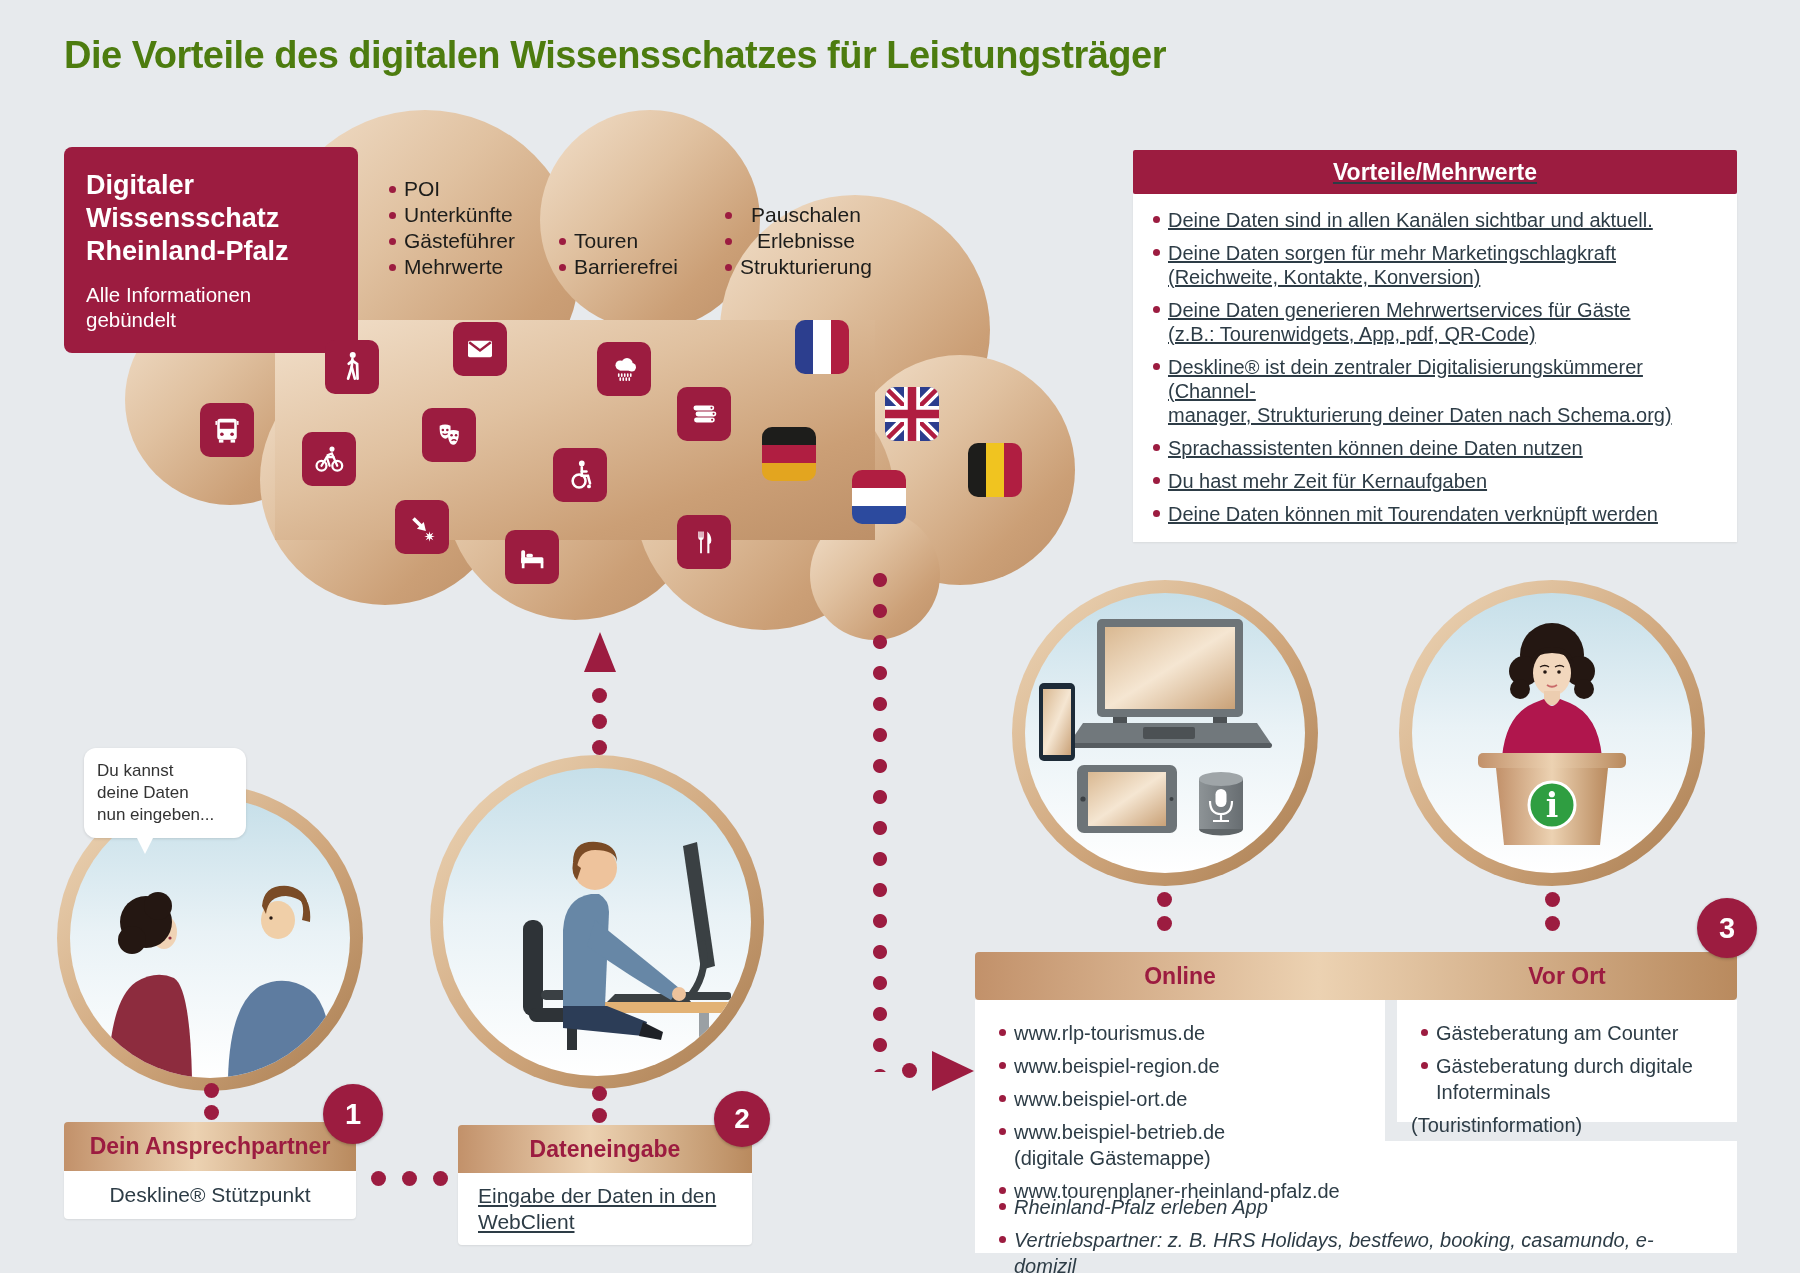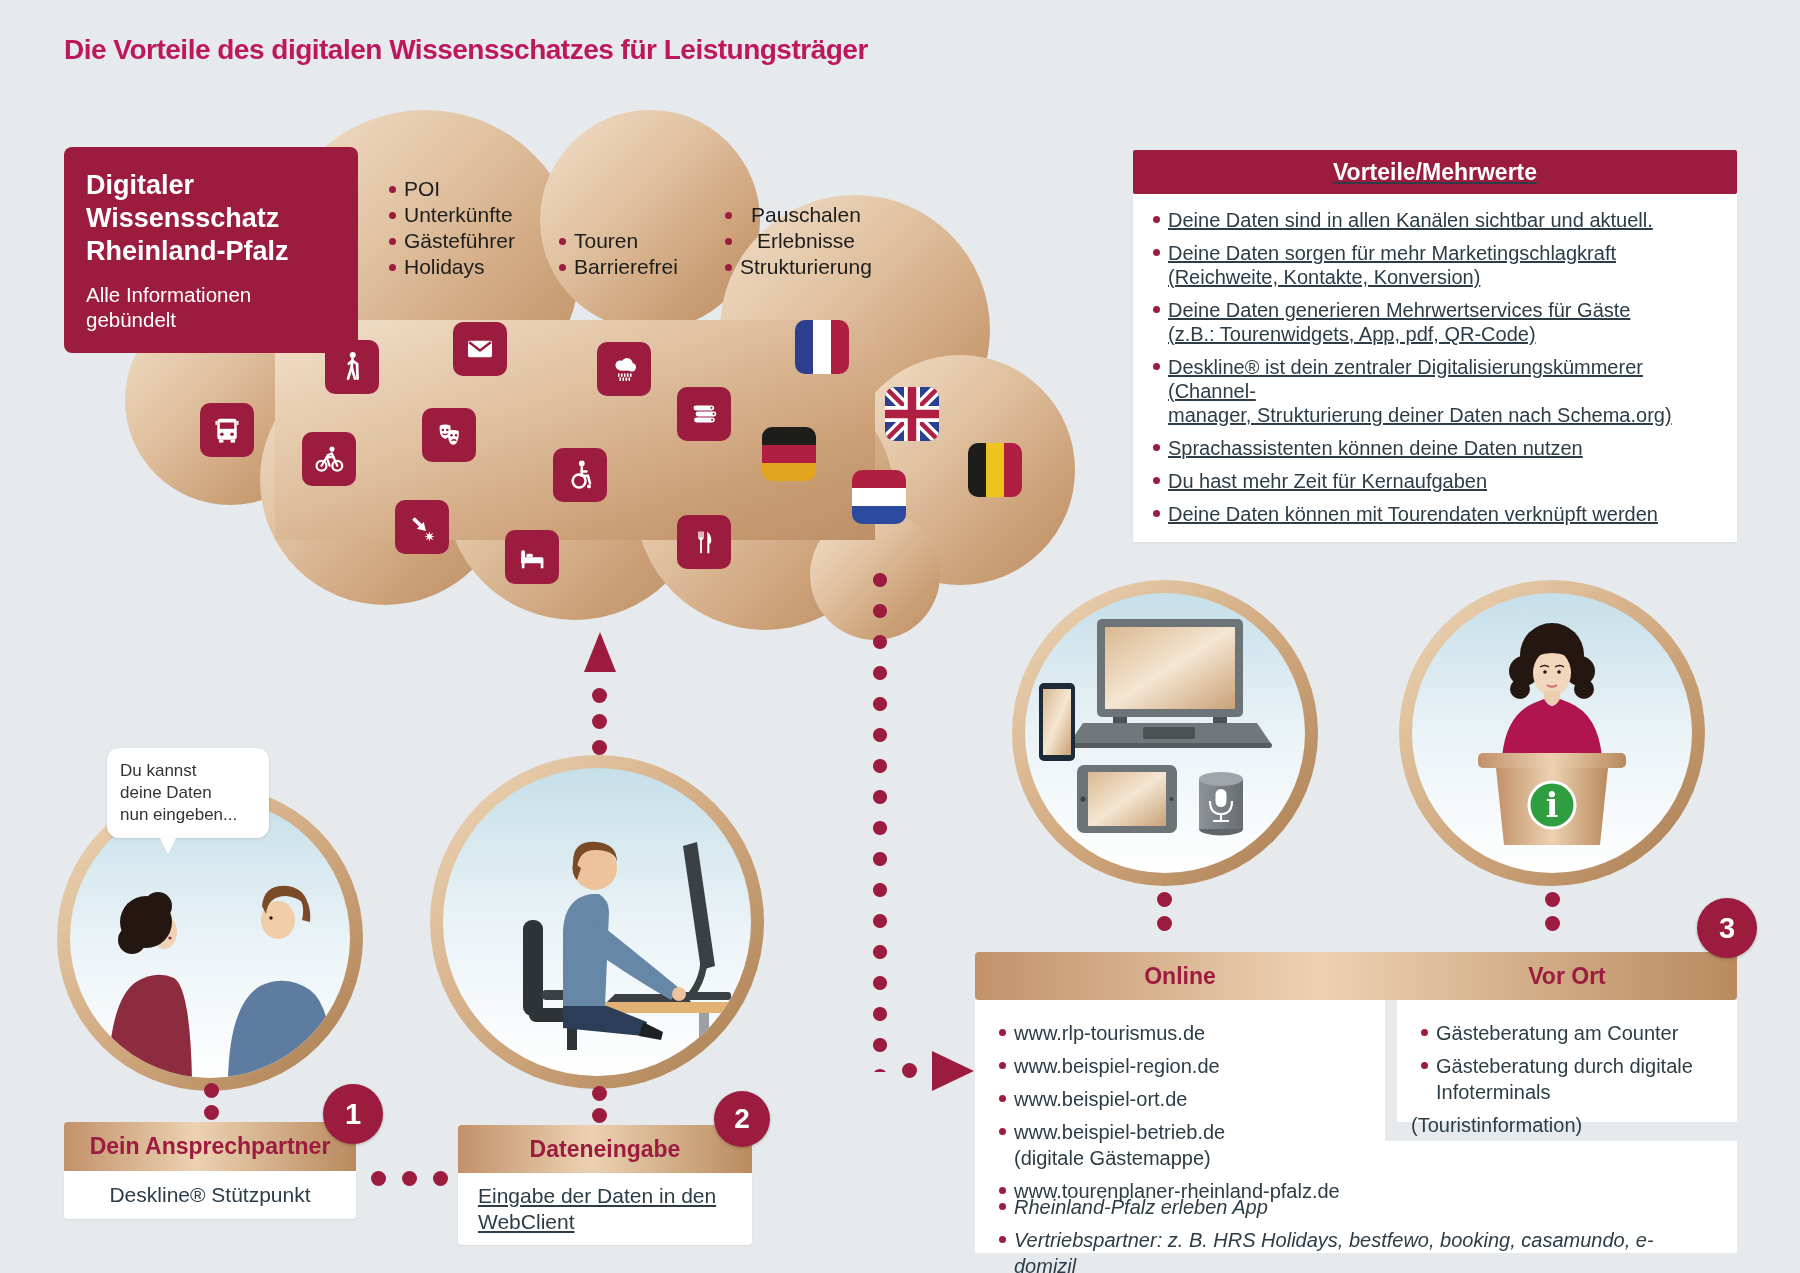--- a/index.html
+++ b/index.html
@@ -1,20 +1,20 @@
 <!DOCTYPE html>
 <html><head>
 <meta charset="utf-8">
 <style>
   html,body{margin:0;padding:0;background:#dfe3e6;}
   #canvas{position:relative;width:1800px;height:1273px;background:#e7eaed;overflow:hidden;
           font-family:"Liberation Sans",sans-serif;color:#2d3c46;}
   .abs{position:absolute;}
   
-  .main-title{left:64px;top:34px;font-size:28px;font-weight:bold;color:#be185d;letter-spacing:-0.5px;}
+  .main-title{left:64px;top:34px;font-size:38px;font-weight:bold;color:#4d7c0f;letter-spacing:-0.5px;}
   
   .kbox{left:64px;top:147px;width:250px;background:#9c1c40;border-radius:8px;color:#fff;
         padding:22px 22px 20px 22px;z-index:4;}
   .kbox .kb-title{font-size:27px;font-weight:bold;line-height:1.22;white-space:pre-line;}
   .kbox .kb-sub{font-size:20.5px;margin-top:14px;line-height:1.25;white-space:pre-line;}
   
   .cloud-svg{left:125px;top:100px;z-index:1;}
   .cloud-list{z-index:5;font-size:21px;color:#1d1d1b;line-height:26px;}
   .cloud-list div{position:relative;padding-left:16px;margin:0;}
   .cloud-list div::before{content:"";position:absolute;left:1px;top:10px;width:7px;height:7px;
@@ -36,21 +36,21 @@
   ul.blist li::before{content:"";position:absolute;left:2px;top:8px;width:7px;height:7px;
         border-radius:50%;background:#9c1c40;}
   
   .ring{border-radius:50%;background:linear-gradient(135deg,#ecd4b4 0%,#d8b априори 0%) ;}
   .ring{background:linear-gradient(135deg,#eed8ba 0%,#cfa67c 55%,#a87c50 100%);z-index:3;}
   .ring-inner{position:absolute;inset:13px;border-radius:50%;overflow:hidden;
         background:linear-gradient(180deg,#c6dfe9 0%,#e9f2f6 48%,#ffffff 100%);}
   
   .bubble{left:84px;top:748px;width:136px;background:#fff;border-radius:12px;padding:12px 13px;
         font-size:17px;line-height:1.3;color:#333;z-index:8;white-space:pre-line;
-        box-shadow:0 1px 3px rgba(0,0,0,.12);margin-left:23px;}
+        box-shadow:0 1px 3px rgba(0,0,0,.12);}
   .bubble::after{content:"";position:absolute;left:52px;bottom:-16px;border:9px solid transparent;
         border-top:18px solid #fff;border-bottom:none;}
   
   .bronze-bar{background:linear-gradient(90deg,#c2916a 0%,#ecd2b2 45%,#b98a5e 100%);
         border-radius:4px 4px 0 0;text-align:center;color:#9c1c40;font-weight:bold;z-index:6;}
   .white-bar{background:#fff;border-radius:0 0 4px 4px;z-index:6;box-shadow:0 1px 2px rgba(0,0,0,.08);}
   .badge{border-radius:50%;background:#9c1c40;color:#fff;font-weight:bold;display:flex;
         align-items:center;justify-content:center;z-index:9;box-shadow:0 1px 3px rgba(0,0,0,.25);}
   
   .panel{background:#fff;z-index:5;}
@@ -103,21 +103,21 @@
 Wissensschatz
 Rheinland-Pfalz</div>
     <div class="kb-sub">Alle Informationen
 gebündelt</div>
   </div>
 
   <div class="abs cloud-list" style="left:388px;top:176px;">
       <div>POI</div>
       <div>Unterkünfte</div>
       <div>Gästeführer</div>
-      <div>Holidays</div>
+      <div>Mehrwerte</div>
     </div>
   <div class="abs cloud-list" style="left:558px;top:228px;">
       <div>Touren</div>
       <div>Barrierefrei</div>
     </div>
   <div class="abs cloud-list" style="left:724px;top:202px;text-align:center;">
       <div>Pauschalen</div>
       <div>Erlebnisse</div>
       <div>Strukturierung</div>
     </div>

